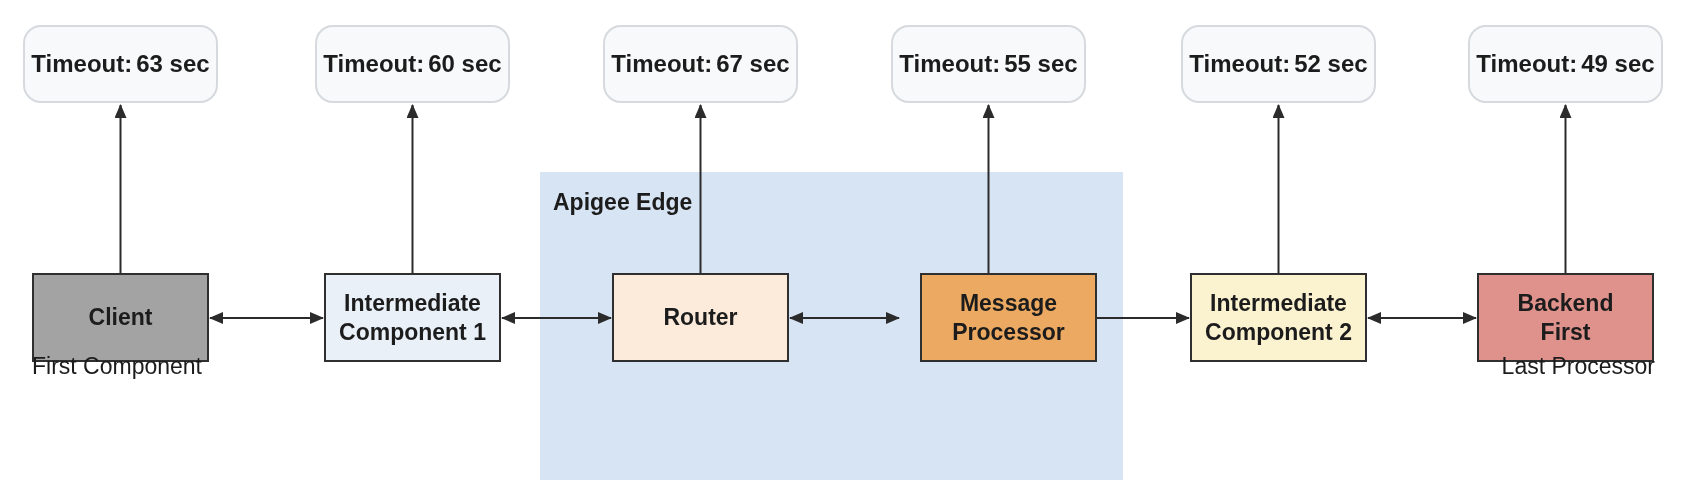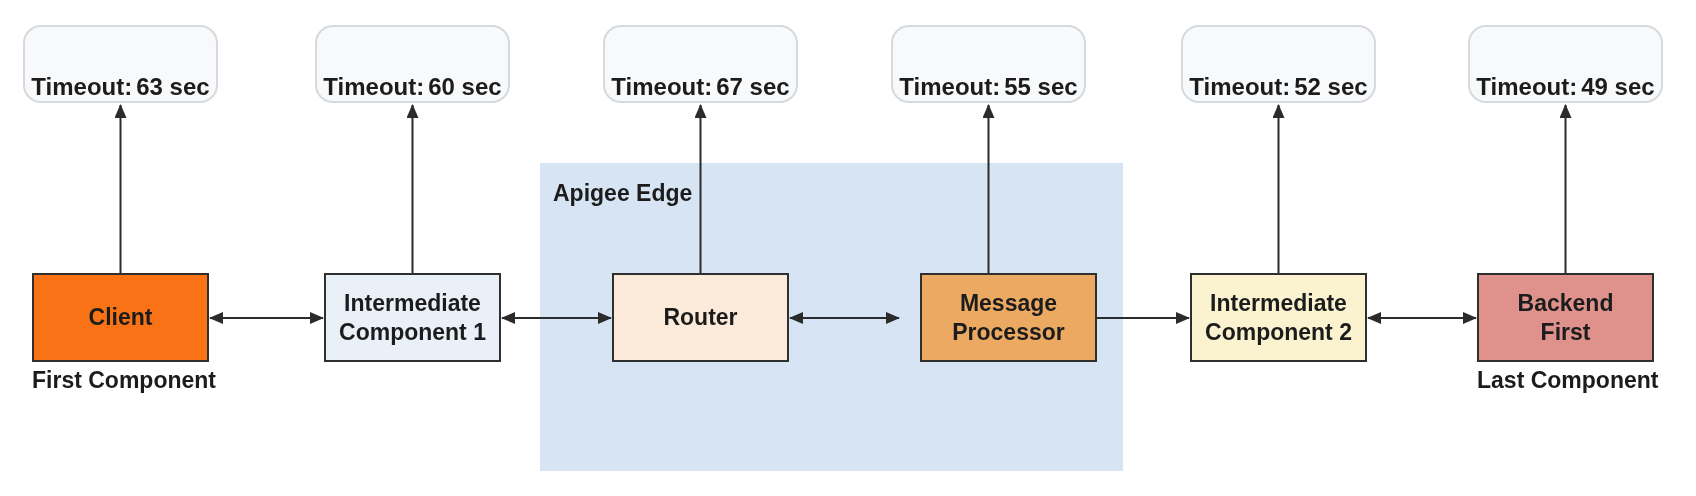--- a/index.html
+++ b/index.html
@@ -10,48 +10,48 @@
   .canvas{
     position:relative;
     width:1696px;height:496px;
     background:#ffffff;
     font-family:"Liberation Sans", sans-serif;
     color:var(--text);
     overflow:hidden;
   }
   .region{
     position:absolute;
-    left:540px;top:163px;width:583px;height:308px;
+    left:540px;top:172px;width:583px;height:308px;
   }
   .region-label{
     position:absolute;left:13px;top:17px;
     font-size:23px;font-weight:bold;white-space:nowrap;
   }
   .arrow-layer{
     position:absolute;left:0;top:0;width:1696px;height:496px;
   }
   .arrow-layer line{stroke:var(--stroke);stroke-width:2;}
   .arrow-layer marker path{fill:var(--stroke);}
   .tbox{
     position:absolute;top:25px;width:195px;height:78px;
     background:#f8f9fa;border:2px solid #d6dade;border-radius:18px;
     box-sizing:border-box;
-    display:flex;align-items:flex-end;justify-content:center;
+    display:flex;align-items:center;justify-content:center;
     font-size:24px;font-weight:bold;white-space:nowrap;
   }
   .tbox .tval{margin-left:4px;}
   .node{
     position:absolute;top:273px;width:177px;height:89px;
     border:2px solid #2f2f2f;box-sizing:border-box;
     display:flex;flex-direction:column;align-items:center;justify-content:center;
     font-size:23px;font-weight:bold;line-height:29px;text-align:center;
   }
   .caption{
-    position:absolute;top:367px;width:178px;
-    font-size:23px;font-weight:bold;white-space:nowrap;
+    position:absolute;top:353px;width:178px;
+    font-size:23px;font-weight:normal;white-space:nowrap;
   }
   
   .t0{left:23px;}  .t1{left:315px;} .t2{left:603px;} .t3{left:891px;} .t4{left:1181px;} .t5{left:1468px;}
   .n0{left:32px;}  .n1{left:324px;} .n2{left:612px;} .n3{left:920px;} .n4{left:1190px;} .n5{left:1477px;justify-content:center;}
   .cap-first{left:32px;text-align:left;}
   .cap-last{left:1477px;text-align:right;}
 </style>
 </head>
 <body>
 
@@ -103,21 +103,21 @@
   </div>
   <div class="tbox t4">
     <span>Timeout:</span>
     <span class="tval">52 sec</span>
   </div>
   <div class="tbox t5">
     <span>Timeout:</span>
     <span class="tval">49 sec</span>
   </div>
 
-  <div class="node n0" style="background-color: #f97316;">
+  <div class="node n0" style="background-color: #a3a3a3;">
     <span>Client</span>
     <span></span>
   </div>
   <div class="node n1" style="background-color: rgb(233, 240, 248);">
     <span>Intermediate</span>
     <span>Component 1</span>
   </div>
   <div class="node n2" style="background-color: rgb(252, 234, 218);">
     <span>Router</span>
     <span></span>
@@ -129,15 +129,15 @@
   <div class="node n4" style="background-color: rgb(251, 242, 208);">
     <span>Intermediate</span>
     <span>Component 2</span>
   </div>
   <div class="node n5" style="background-color: rgb(223, 146, 139);">
     <span>Backend</span>
     <span>First</span>
   </div>
 
   <div class="caption cap-first">First Component</div>
-  <div class="caption cap-last">Last Component</div>
+  <div class="caption cap-last">Last Processor</div>
 
 </div>
 
 </body></html>

